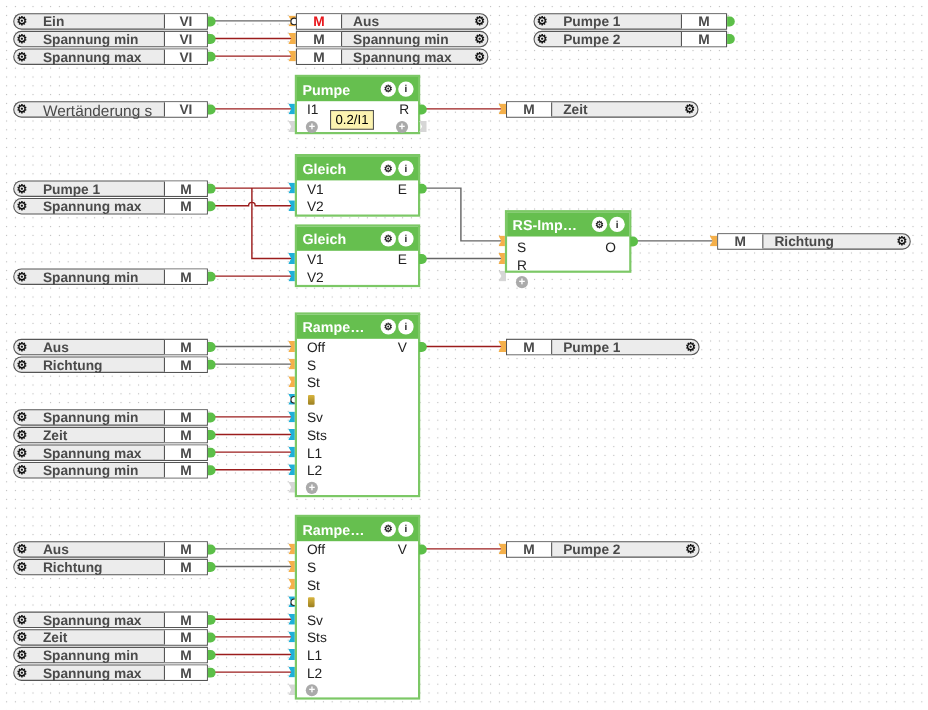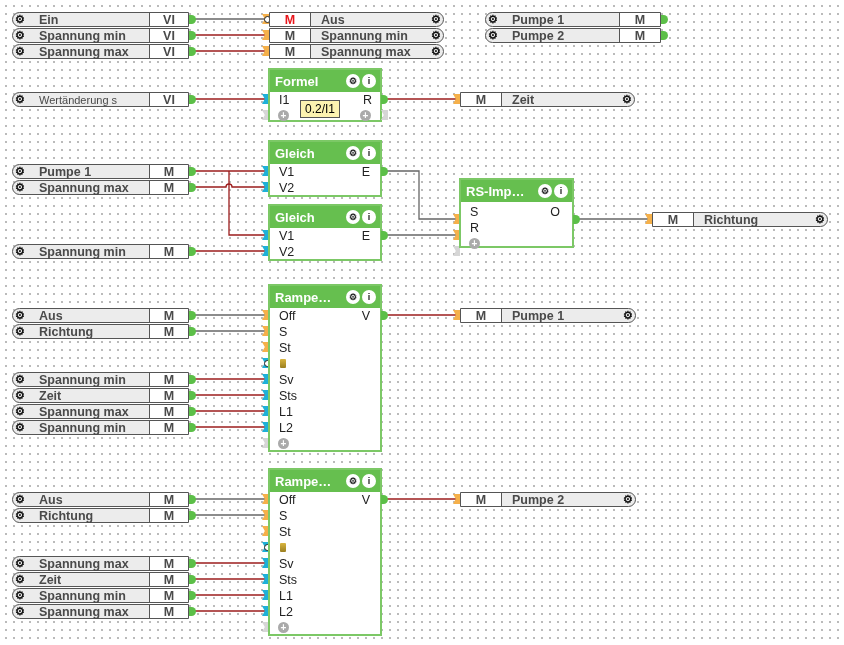--- a/index.html
+++ b/index.html
@@ -7,21 +7,21 @@
     background-image:radial-gradient(circle,#b8b8b8 0.7px,transparent 0.9px);
     background-size:8px 8px;background-position:2px 2px;
     font-family:"Liberation Sans",sans-serif;}
   #wires{position:absolute;left:0;top:0;width:844px;height:645px;pointer-events:none;}
   .ref{position:absolute;height:15px;box-sizing:border-box;border:1px solid #555;background:#ececec;
     font-size:12.5px;font-weight:bold;color:#4a4a4a;display:flex;align-items:center;}
   .ref.in{border-radius:8px 0 0 8px;}
   .ref.out{border-radius:0 8px 8px 0;}
   .ref .gear{width:14px;height:14px;display:flex;align-items:center;justify-content:center;font-size:11px;color:#111;flex:none;}
   .ref .lbl{flex:1;padding-left:12px;white-space:nowrap;overflow:hidden;}
-  .ref .lbl.small{font-size:11px;font-weight:normal;padding-left:12px;}
+  .ref .lbl.small{font-size:14px;font-weight:normal;padding-left:12px;}
   .ref .ty{background:#fff;border-left:1px solid #555;height:100%;display:flex;align-items:center;justify-content:center;flex:none;}
   .ref.out .ty{border-left:none;border-right:1px solid #555;}
   .ref .ty.red{color:#e8171c;}
   .port-out{position:absolute;width:7px;height:9px;background:#5cbf48;border-radius:0 5px 5px 0;}
   .port-in{position:absolute;width:7px;height:10px;}
   .port-in.or{background:#f5b04a;clip-path:polygon(0 0,100% 0,100% 100%,0 100%,40% 50%);}
   .port-in.bl{background:#1eb0d8;clip-path:polygon(0 0,100% 0,100% 100%,0 100%,40% 50%);}
   .port-in.gr{background:#d6d6d6;clip-path:polygon(0 0,100% 0,100% 100%,0 100%,40% 50%);}
   .block{position:absolute;border:2px solid #7cc866;background:#fff;box-sizing:border-box;}
   .block .hdr{background:#66bf4f;height:22px;display:flex;align-items:center;justify-content:space-between;padding:0 4px 0 5px;}
@@ -128,21 +128,21 @@
 <div class="ref in" style="left:12px;top:92px;width:177px;">
   <span class="gear">⚙</span>
   <span class="lbl small">Wertänderung s</span>
   <span class="ty" style="width:38px">VI</span>
 </div>
 <div class="port-out" style="left:189px;top:95px"></div>
 <div class="port-in bl" style="left:262px;top:94px"></div>
 <div class="port-in gr" style="left:262px;top:110px"></div>
 <div class="block" style="left:268px;top:68px;width:114px;height:54px;">
   <div class="hdr">
-    <span class="title">Formel</span>
+    <span class="title">Pumpe</span>
     <span class="btns">
         <span class="cbtn">⚙</span>
         <span class="cbtn">i</span>
       </span>
   </div>
   <span class="pin" style="left:9px;top:23px">I1</span>
   <span class="pin" style="right:8px;top:23px">R</span>
   <span class="formula" style="left:30px;top:30px">0.2/I1</span>
   <span class="plus" style="left:8px;top:40px">+</span>
   <span class="plus" style="right:9px;top:40px">+</span>
@@ -202,21 +202,21 @@
   </div>
   <span class="pin" style="left:9px;top:23px">V1</span>
   <span class="pin" style="left:9px;top:39px">V2</span>
   <span class="pin" style="right:10px;top:23px">E</span>
 </div>
 <div class="port-out" style="left:381px;top:231px"></div>
 
 <div class="port-in or" style="left:453px;top:214px"></div>
 <div class="port-in or" style="left:453px;top:230px"></div>
 <div class="port-in gr" style="left:453px;top:246px"></div>
-<div class="block" style="left:459px;top:178px;width:115px;height:70px;">
+<div class="block" style="left:459px;top:191px;width:115px;height:57px;">
   <div class="hdr">
     <span class="title">RS-Imp…</span>
     <span class="btns">
         <span class="cbtn">⚙</span>
         <span class="cbtn">i</span>
       </span>
   </div>
   <span class="pin" style="left:9px;top:25px">S</span>
   <span class="pin" style="left:9px;top:41px">R</span>
   <span class="pin" style="right:12px;top:25px">O</span>

